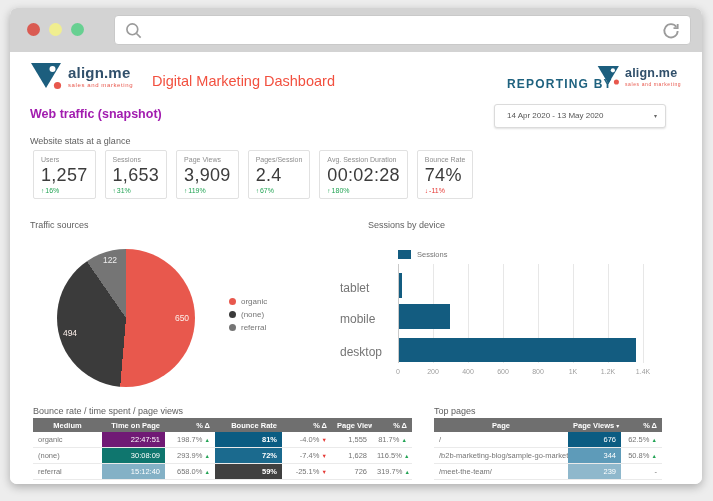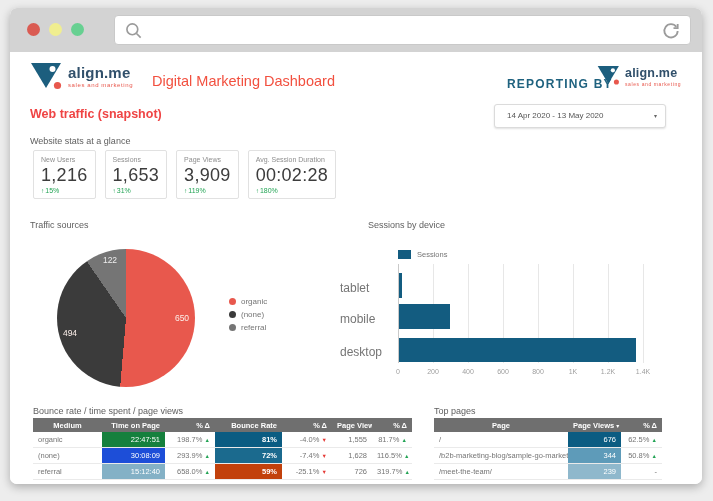--- a/index.html
+++ b/index.html
@@ -14,21 +14,21 @@
   .search input{position:absolute;left:34px;top:1px;height:26px;width:70%;border:0;outline:0;background:transparent;font-size:11px;color:#444}
   .content{position:absolute;top:44px;left:0;right:0;bottom:0;background:#fff;border-radius:0 0 7px 7px}
   .abs{position:absolute}
   
   .brand-name{font-size:15px;font-weight:bold;color:#31506B;letter-spacing:.2px}
   .brand-tag{font-size:6px;color:#E8584D;letter-spacing:.6px;margin-top:1px}
   .dash-title{font-size:14.5px;font-weight:normal;color:#F2503F}
   .reporting{font-size:12px;font-weight:bold;letter-spacing:1.2px;color:#1F627F}
   .brand-name.sm{font-size:12.5px}.brand-tag.sm{font-size:5px}
   
-  .page-title{font-size:12.5px;font-weight:bold;color:#ef4444}
+  .page-title{font-size:12.5px;font-weight:bold;color:#a21caf}
   .datebox{left:484px;top:52px;width:172px;height:24px;border:1px solid #DBDBDB;border-radius:3px;box-shadow:0 1px 2px rgba(0,0,0,.12);font-size:8px;color:#555;line-height:22px;padding-left:12px;box-sizing:border-box;cursor:pointer;background:#fff}
   .datebox .caret{position:absolute;right:8px;top:0;font-size:6px;color:#666}
   .sec-h{font-size:9px;font-weight:normal;color:#5F5F5F}
   
   .cards{left:23px;top:98px;display:flex;gap:9px}
   .card{border:1px solid #E1E1E1;border-radius:2px;padding:5px 7px 4px;background:#fff;white-space:nowrap}
   .card .lbl{font-size:7px;color:#8E8E8E}
   .card .val{font-size:18px;color:#3C3C3C;letter-spacing:.3px;margin:2px 0 1px}
   .sdelta{font-size:7px}
   .sdelta.up{color:#23A455}.sdelta.down{color:#E53935}
@@ -111,38 +111,48 @@
 
     <div class="abs page-title" style="left:20px;top:55px">Web traffic (snapshot)</div>
     <div class="abs datebox">
       <span>14 Apr 2020 - 13 May 2020</span>
       <span class="caret">▾</span>
     </div>
     <div class="abs sec-h" style="left:20px;top:84px">Website stats at a glance</div>
 
     <div class="abs cards">
       <div class="card">
-        <div class="lbl">New Users</div>
-        <div class="val">1,216</div>
-        <div class="sdelta up"><span class="sarw">↑</span><span>15%</span></div>
+        <div class="lbl">Users</div>
+        <div class="val">1,257</div>
+        <div class="sdelta up"><span class="sarw">↑</span><span>16%</span></div>
       </div>
       <div class="card">
         <div class="lbl">Sessions</div>
         <div class="val">1,653</div>
         <div class="sdelta up"><span class="sarw">↑</span><span>31%</span></div>
       </div>
       <div class="card">
         <div class="lbl">Page Views</div>
         <div class="val">3,909</div>
         <div class="sdelta up"><span class="sarw">↑</span><span>119%</span></div>
       </div>
       <div class="card">
+        <div class="lbl">Pages/Session</div>
+        <div class="val">2.4</div>
+        <div class="sdelta up"><span class="sarw">↑</span><span>67%</span></div>
+      </div>
+      <div class="card">
         <div class="lbl">Avg. Session Duration</div>
         <div class="val">00:02:28</div>
         <div class="sdelta up"><span class="sarw">↑</span><span>180%</span></div>
+      </div>
+      <div class="card">
+        <div class="lbl">Bounce Rate</div>
+        <div class="val">74%</div>
+        <div class="sdelta down"><span class="sarw">↓</span><span>-11%</span></div>
       </div>
     </div>
 
     <div class="abs sec-h" style="left:20px;top:168px">Traffic sources</div>
     <div class="abs pie" style="background: conic-gradient(rgb(232, 88, 77) 0deg, rgb(232, 88, 77) 184.834deg, rgb(59, 59, 59) 184.834deg, rgb(59, 59, 59) 325.308deg, rgb(117, 117, 117) 325.308deg, rgb(117, 117, 117) 360deg);"></div>
     <div class="abs pie-lab" style="left:172px;top:266px">650</div>
     <div class="abs pie-lab" style="left:60px;top:281px">494</div>
     <div class="abs pie-lab grayish" style="left:100px;top:208px">122</div>
     <div class="abs legend">
       <div class="leg-row">
@@ -206,41 +216,41 @@
           <th class="l">Medium</th>
           <th>Time on Page</th>
           <th>% Δ</th>
           <th>Bounce Rate</th>
           <th>% Δ</th>
           <th>Page Views</th>
           <th>% Δ</th>
         </tr>
         <tr>
           <td class="l">organic</td>
-          <td class="heat" style="background-color: #15803d;">22:47:51</td>
+          <td class="heat" style="background-color: #701a75;">22:47:51</td>
           <td><span>198.7%</span> <span class="arw up">▲</span></td>
           <td class="heat b" style="background-color: rgb(11, 92, 130);">81%</td>
           <td><span>-4.0%</span> <span class="arw down">▼</span></td>
           <td>1,555</td>
           <td><span>81.7%</span> <span class="arw up">▲</span></td>
         </tr>
         <tr>
           <td class="l">(none)</td>
-          <td class="heat" style="background-color: #1d4ed8;">30:08:09</td>
+          <td class="heat" style="background-color: #0f766e;">30:08:09</td>
           <td><span>293.9%</span> <span class="arw up">▲</span></td>
           <td class="heat b" style="background-color: rgb(27, 106, 142);">72%</td>
           <td><span>-7.4%</span> <span class="arw down">▼</span></td>
           <td>1,628</td>
           <td><span>116.5%</span> <span class="arw up">▲</span></td>
         </tr>
         <tr>
           <td class="l">referral</td>
           <td class="heat" style="background-color: rgb(132, 177, 198);">15:12:40</td>
           <td><span>658.0%</span> <span class="arw up">▲</span></td>
-          <td class="heat b" style="background-color: #c2410c;">59%</td>
+          <td class="heat b" style="background-color: #404040;">59%</td>
           <td><span>-25.1%</span> <span class="arw down">▼</span></td>
           <td>726</td>
           <td><span>319.7%</span> <span class="arw up">▲</span></td>
         </tr>
       </tbody>
         </table>
     </div>
 
     <div class="abs sec-h" style="left:424px;top:354px">Top pages</div>
     <div class="tbl-wrap" style="left:424px;top:366px;width:228px">

